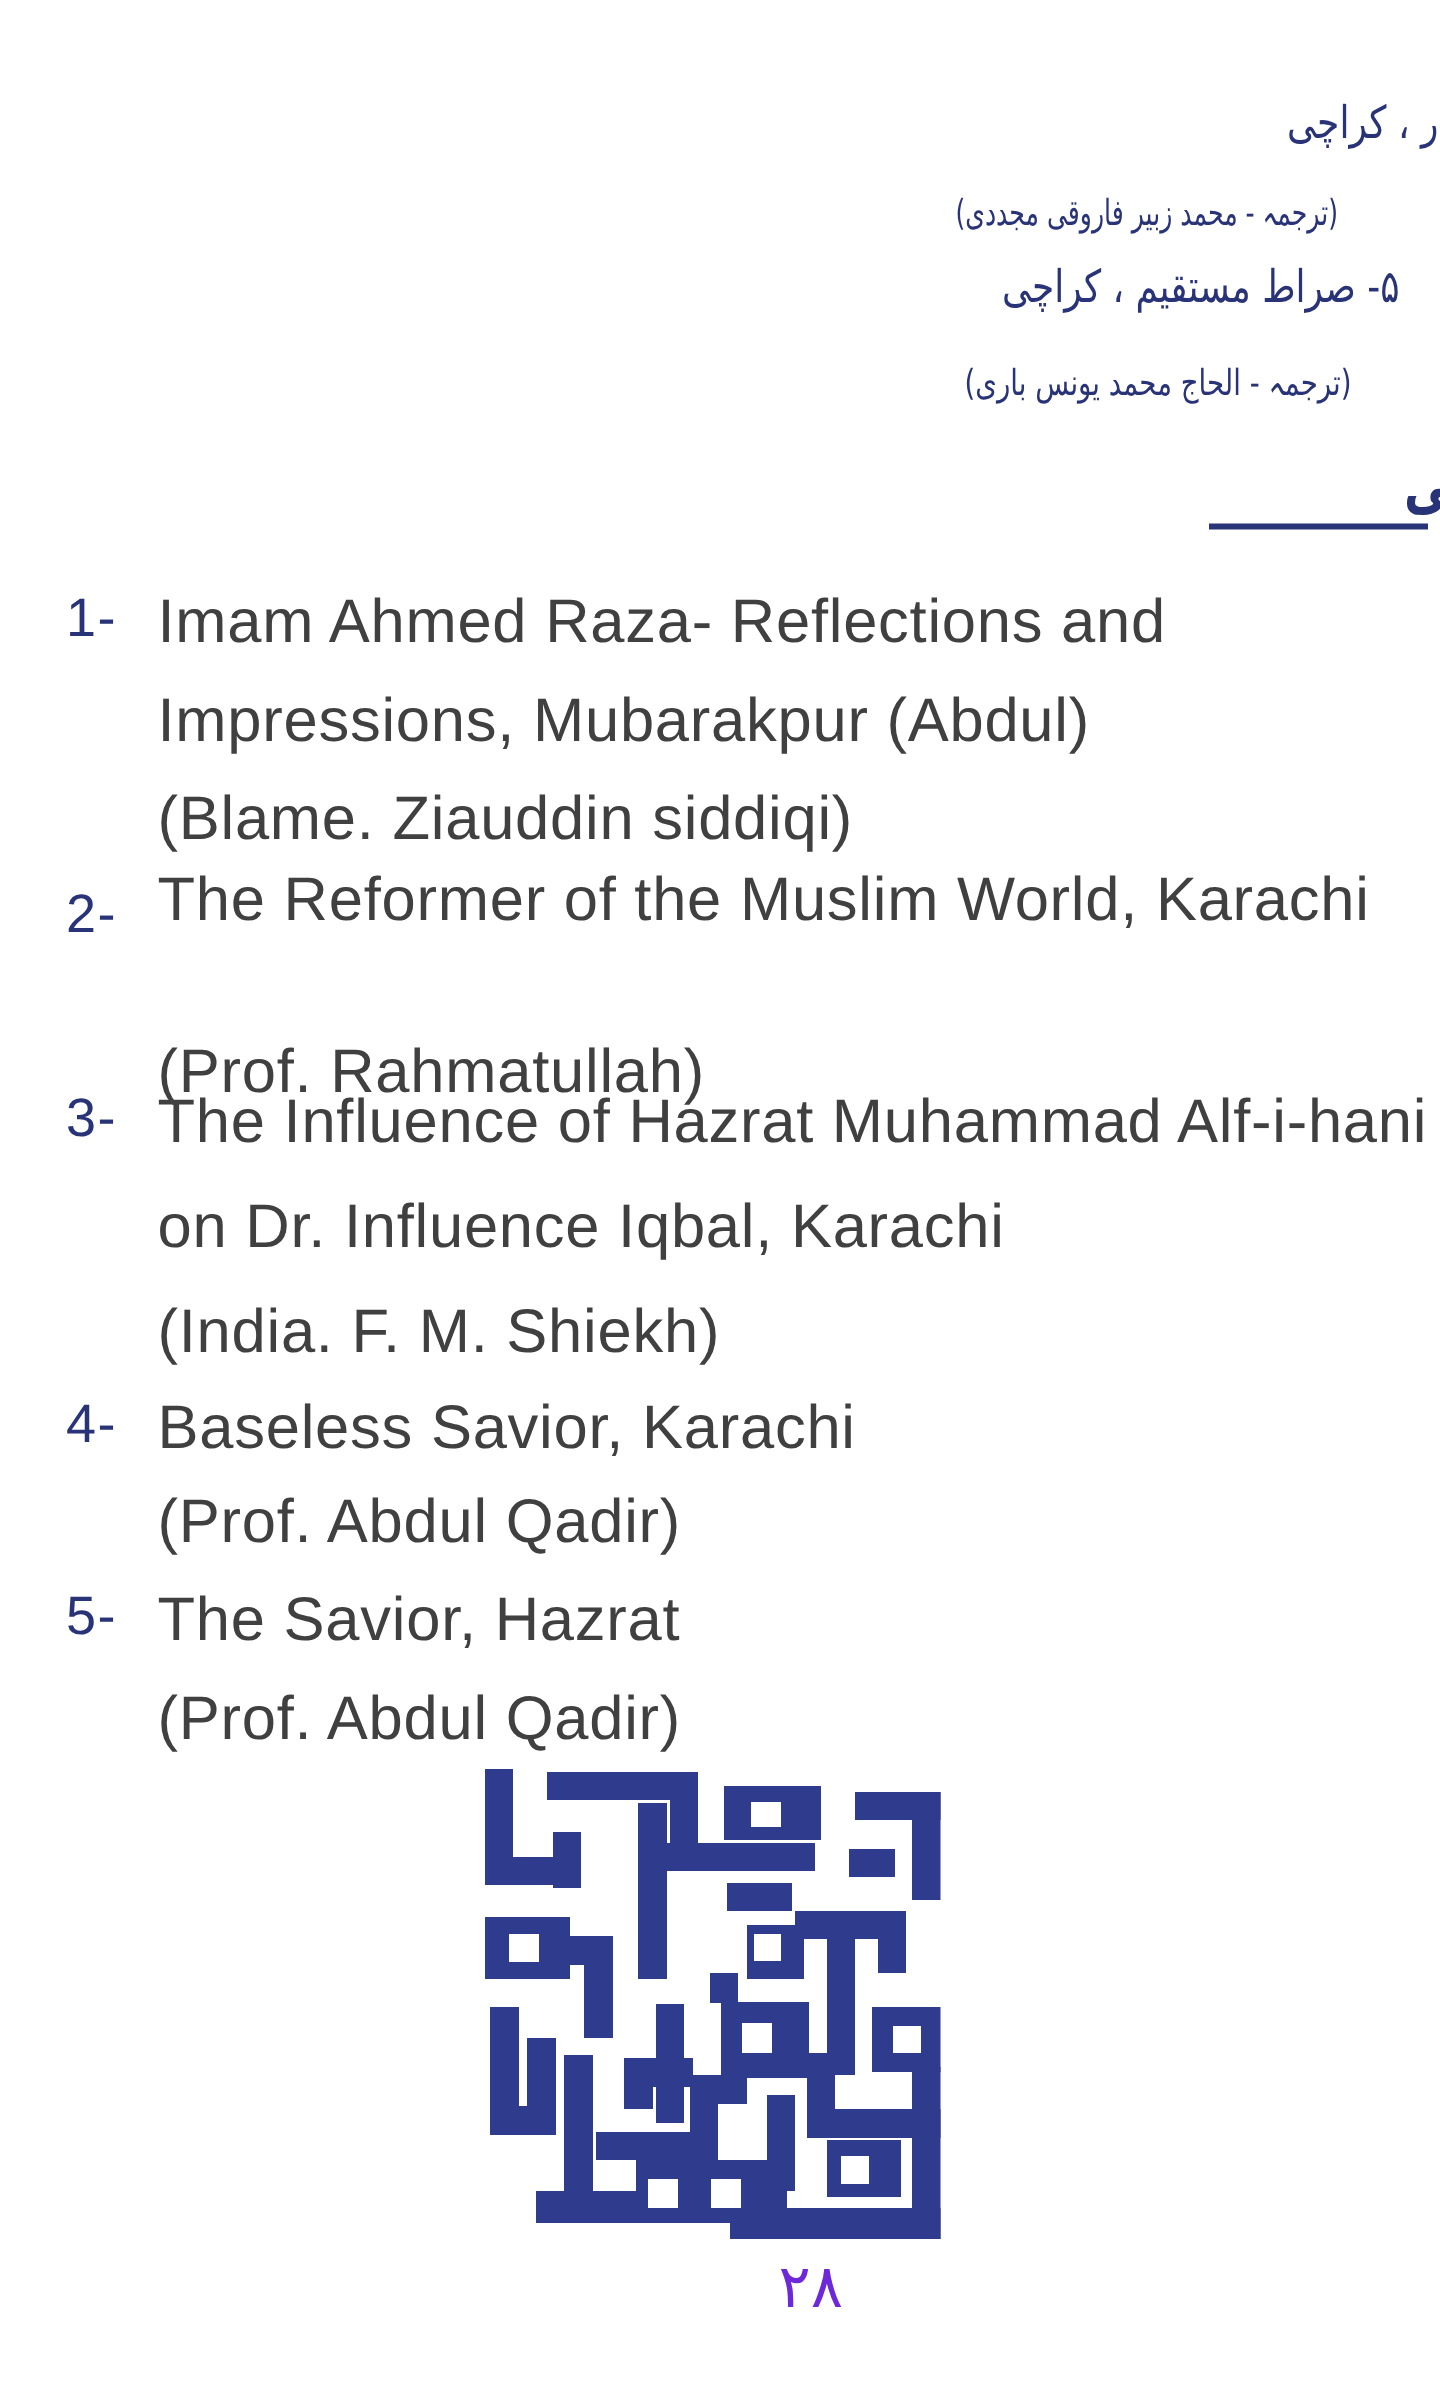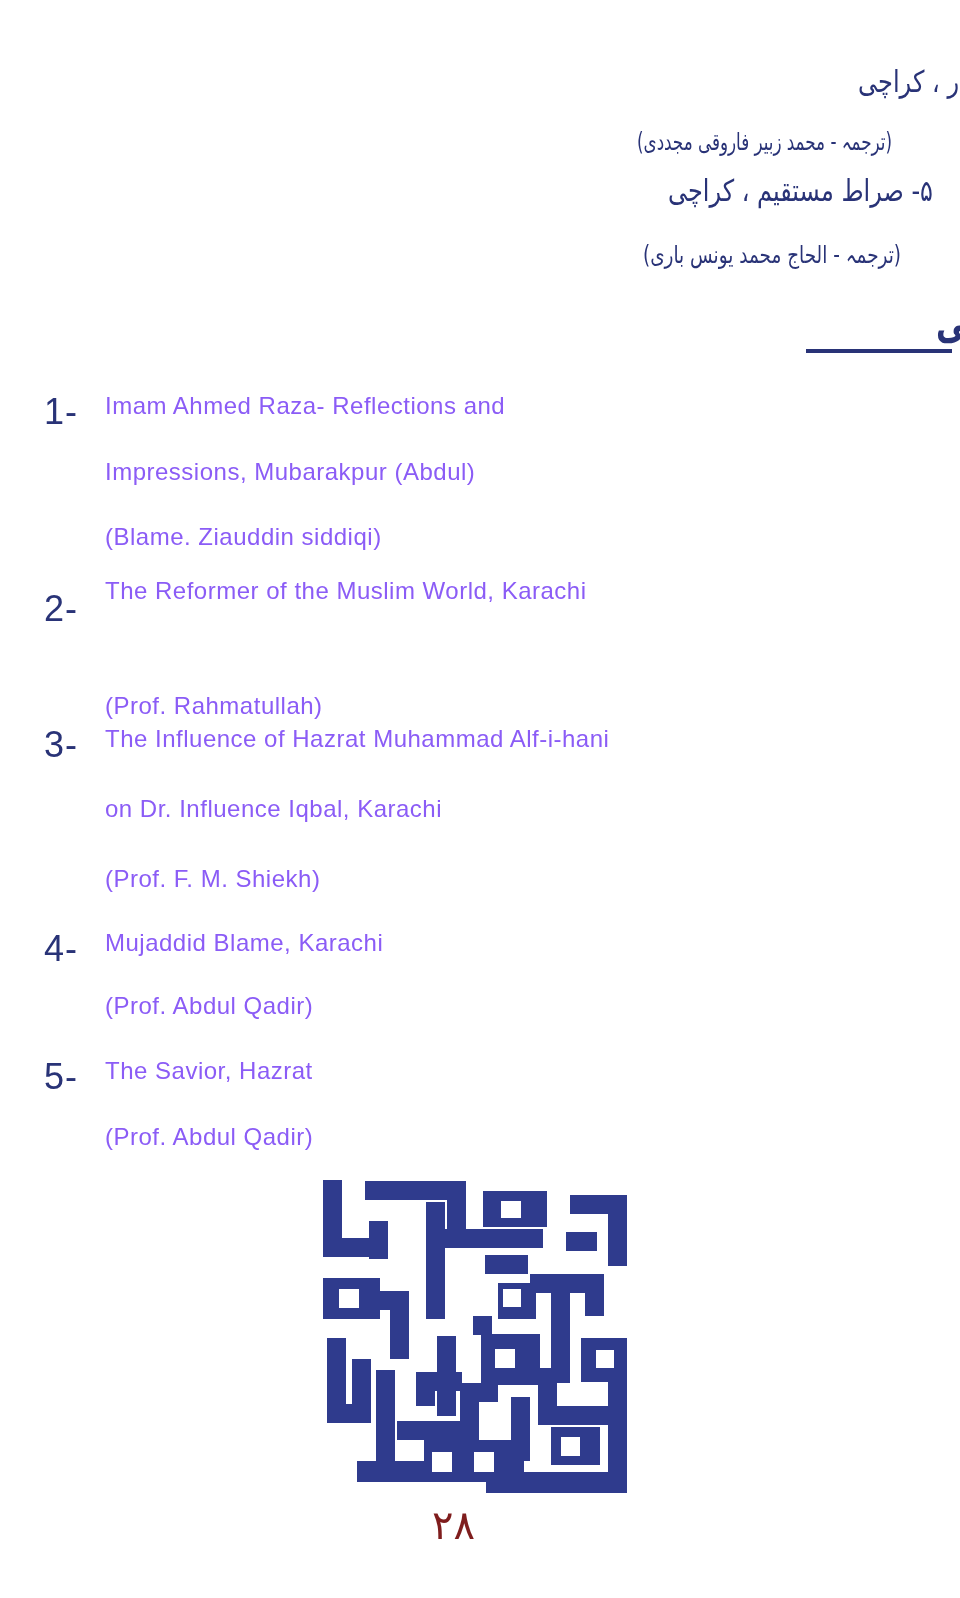--- a/index.html
+++ b/index.html
@@ -5,23 +5,23 @@
   html,body{margin:0;padding:0;}
   body{
     width:960px;height:1598px;
     position:relative;
     background:#ffffff;
     font-family:"Liberation Sans",sans-serif;
     overflow:hidden;
   }
   .en-line{
     position:absolute;
-    font-size:24px;
+    font-size:41px;
     letter-spacing:0.5px;
-    color:#8b5cf6;
+    color:#404040;
     white-space:nowrap;
     line-height:1;
   }
   .en-num{
     position:absolute;
     font-size:36px;
     letter-spacing:1px;
     color:#293377;
     white-space:nowrap;
     line-height:1;
@@ -43,24 +43,24 @@
     position:absolute;
     left:323px;top:1172px;
     width:304px;height:321px;
   }
   .kufic .ink{fill:#2f3b8d;}
   .kufic .hole{fill:#ffffff;}
   .page-num{
     position:absolute;
     left:432px;top:1505px;
     width:130px;
-    text-align:left;
+    text-align:right;
     font-family:"DejaVu Sans",sans-serif;
     font-size:40px;
-    color:#7f1d1d;
+    color:#6d28d9;
     line-height:1;
   }
 </style>
 </head>
 <body>
 
 <svg class="urdu-svg" width="960" height="380" viewBox="0 0 960 380">
   <text x="858" y="92" font-size="30" text-anchor="end" direction="rtl" textLength="480" lengthAdjust="spacingAndGlyphs">۴-  حضرت مجدد الف ثانی - حیات و آثار ، کراچی</text>
   <text x="637" y="150" font-size="24" text-anchor="end" direction="rtl" textLength="255" lengthAdjust="spacingAndGlyphs">(ترجمہ - محمد زبیر فاروقی مجددی)</text>
   <text x="668" y="201" font-size="30" text-anchor="end" direction="rtl" textLength="265" lengthAdjust="spacingAndGlyphs">۵-  صراط مستقیم ، کراچی</text>
@@ -76,24 +76,24 @@
   <span class="en-line" style="left:105px;top:460px">Impressions, Mubarakpur (Abdul)</span>
   <span class="en-line" style="left:105px;top:525px">(Blame. Ziauddin siddiqi)</span>
 
   <span class="en-num" style="left:44px;top:591px">2-</span>
   <span class="en-line" style="left:105px;top:579px">The Reformer of the Muslim World, Karachi</span>
   <span class="en-line" style="left:105px;top:694px">(Prof. Rahmatullah)</span>
 
   <span class="en-num" style="left:44px;top:727px">3-</span>
   <span class="en-line" style="left:105px;top:727px">The Influence of Hazrat Muhammad Alf-i-hani</span>
   <span class="en-line" style="left:105px;top:797px">on Dr. Influence Iqbal, Karachi</span>
-  <span class="en-line" style="left:105px;top:867px">(Prof. F. M. Shiekh)</span>
+  <span class="en-line" style="left:105px;top:867px">(India. F. M. Shiekh)</span>
 
   <span class="en-num" style="left:44px;top:931px">4-</span>
-  <span class="en-line" style="left:105px;top:931px">Mujaddid Blame, Karachi</span>
+  <span class="en-line" style="left:105px;top:931px">Baseless Savior, Karachi</span>
   <span class="en-line" style="left:105px;top:994px">(Prof. Abdul Qadir)</span>
 
   <span class="en-num" style="left:44px;top:1059px">5-</span>
   <span class="en-line" style="left:105px;top:1059px">The Savior, Hazrat</span>
   <span class="en-line" style="left:105px;top:1125px">(Prof. Abdul Qadir)</span>
 
 </div>
 
 <svg class="kufic" viewBox="0 0 16 17" preserveAspectRatio="none" shape-rendering="crispEdges">
   <g class="ink">

